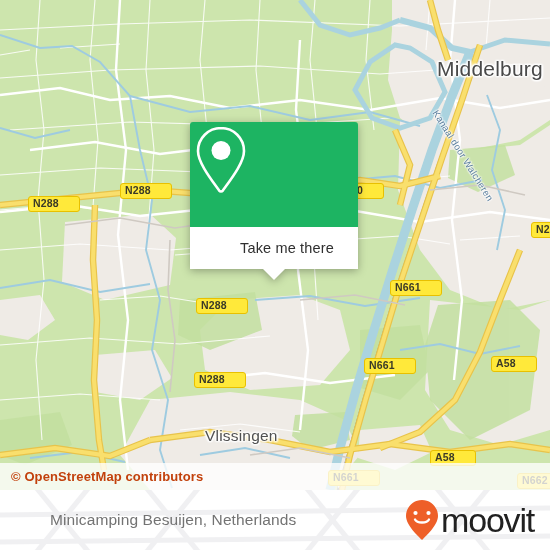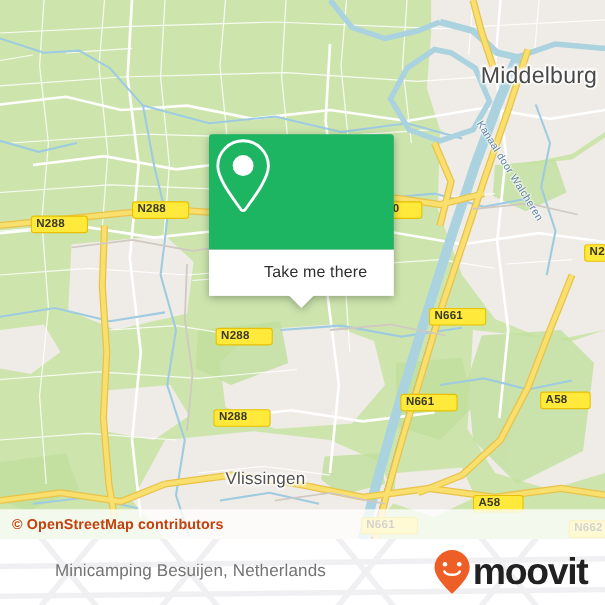--- a/index.html
+++ b/index.html
@@ -96,21 +96,21 @@
   .footer-watermark{position:absolute;left:0;top:0;}
   .footer-title{
     position:absolute;left:20px;top:50%;transform:translateY(-50%);
     font-size:15.5px;color:#737373;letter-spacing:.1px;white-space:nowrap;margin-left:30px;
   }
   .brand{
     position:absolute;right:16px;top:50%;transform:translateY(-50%);
     display:flex;align-items:center;
   }
   .brand-word{
-    font-size:34px;font-weight:bold;color:#212121;
+    font-size:34px;font-weight:normal;color:#212121;
     letter-spacing:-1.2px;line-height:34px;
     margin-left:1px;
   }
 </style>
 </head>
 <body>
 
 <div class="page">
 
   <div class="map">

